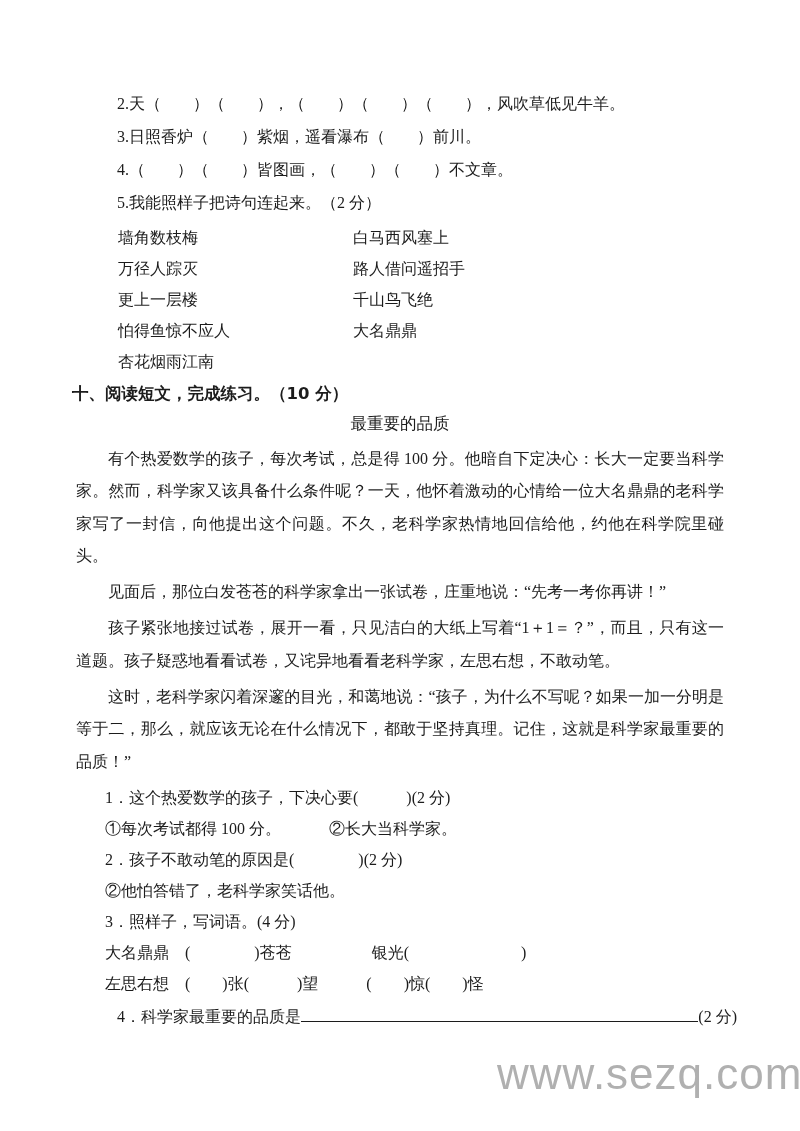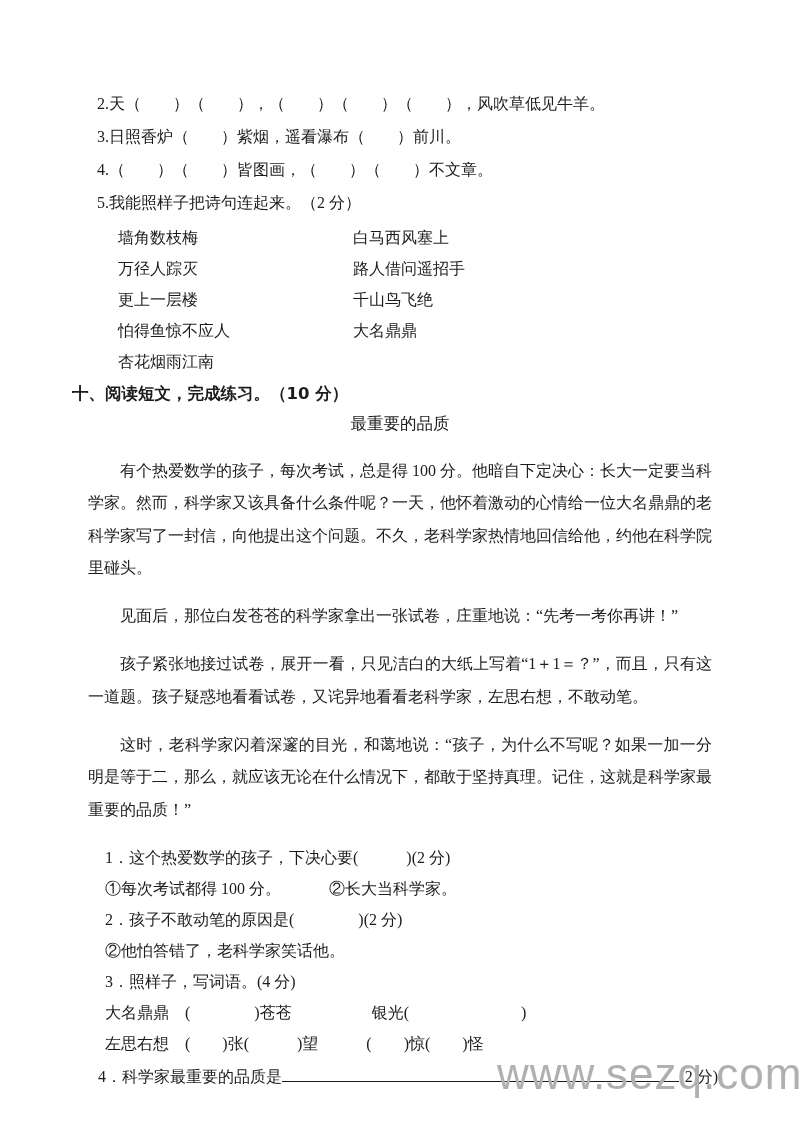--- a/index.html
+++ b/index.html
@@ -13,21 +13,21 @@
     font-size: 16px;
     overflow: hidden;
     box-sizing: border-box;
     padding: 87px 72px 0 72px;
   }
   .line {
     line-height: 33px;
     white-space: pre-wrap;
   }
   .line.item5 { line-height: 34px; }
-  .indent1 { margin-left: 25px; }
+  .indent1 { margin-left: 45px; }
 
   .poem-grid {
     margin-left: 46px;
     margin-top: 2px;
     display: grid;
     grid-template-columns: 235px auto;
   }
   .poem-cell { line-height: 31px; white-space: pre-wrap; }
 
   .section-heading {
@@ -39,36 +39,36 @@
     white-space: pre-wrap;
   }
   .passage-title {
     font-family: "DejaVu Sans", "Liberation Sans", sans-serif;
     font-weight: normal;
     font-size: 16.5px;
     line-height: 30px;
     text-align: center;
   }
   .passage p {
-    margin: 16px;
+    margin: 4px;
     text-indent: 2em;
     text-align: justify;
     line-height: 32.3px;
     font-size: 16px;
   }
   .qline {
     line-height: 31px;
     margin-left: 33px;
     white-space: pre-wrap;
   }
   .q4row {
     display: flex;
     align-items: baseline;
     line-height: 31px;
-    margin-left: 26px;
+    margin-left: 45px;
     width: 620px;
     white-space: pre-wrap;
     text-align: right;
   }
   .blank-underline {
     flex: 1 1 auto;
     border-bottom: 1.6px solid #1c1c1c;
     height: 22px;
     min-width: 40px;
   }

